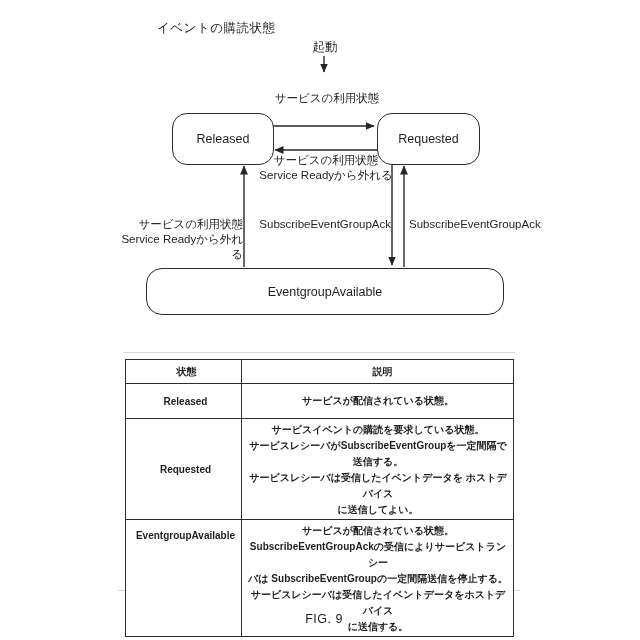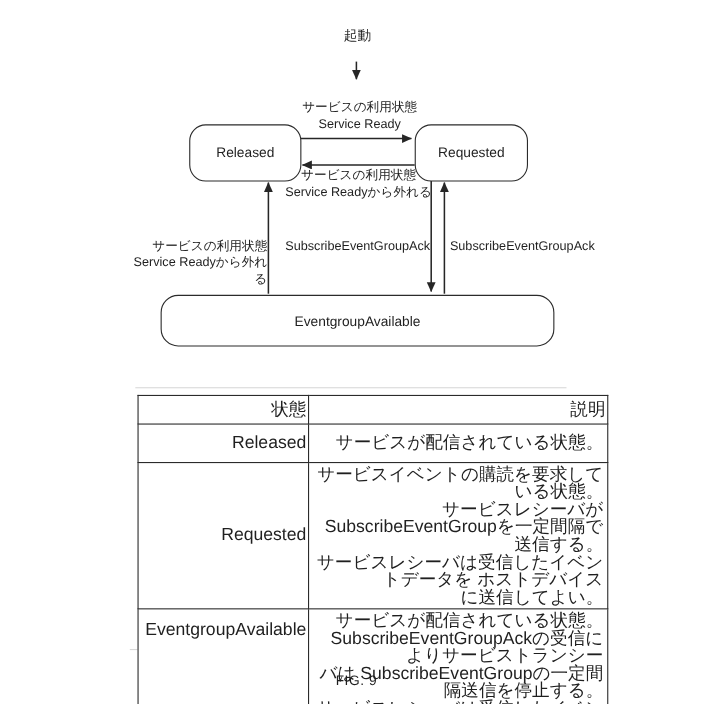--- a/index.html
+++ b/index.html
@@ -3,58 +3,59 @@
 <meta charset="utf-8">
 <style>
   html,body { margin:0; padding:0; background:#ffffff; }
   .page {
     position:relative; width:640px; height:640px; background:#ffffff;
     font-family:"Liberation Sans","DejaVu Sans",sans-serif; color:#1f1f1f;
     overflow:hidden;
   }
   .abs { position:absolute; }
   .diagram-title { left:157px; top:20px; font-size:12.5px; letter-spacing:0.5px; }
-  .start-label { left:295px; top:24px; width:60px; text-align:center; font-size:12.5px; }
+  .start-label { left:295px; top:39px; width:60px; text-align:center; font-size:12.5px; }
   .arrows { left:0; top:0; }
   .state-box {
     position:absolute; border:1.5px solid #2b2b2b; border-radius:15px; background:#ffffff;
     display:flex; align-items:center; justify-content:center; font-size:12.5px;
   }
   .box-released   { left:172px; top:113px; width:100px; height:50px; }
   .box-requested  { left:377px; top:113px; width:101px; height:50px; }
   .box-eventgroup { left:146px; top:268px; width:356px; height:45px; border-radius:16px; }
   .tlabel { position:absolute; font-size:11.5px; line-height:15px; }
   .lbl-top      { left:247px; top:91px;  width:160px; text-align:center; }
   .lbl-mid      { left:246px; top:153px; width:160px; text-align:center; }
   .lbl-left     { left:110px; top:217px; width:133px; text-align:right; }
   .lbl-ack      { left:253px; top:217px; width:138px; text-align:right; }
   .lbl-timeout  { left:409px; top:217px; width:135px; text-align:left; }
   .tlabel span { display:block; }
   .state-table {
     position:absolute; left:125px; top:359px; border-collapse:collapse; table-layout:fixed;
     background:#ffffff;
   }
   .state-table th, .state-table td {
-    border:1.5px solid #2b2b2b; font-weight:normal; font-size:16px; text-align:right;
+    border:1.5px solid #2b2b2b; font-weight:bold; font-size:10px; text-align:center;
     overflow:hidden;
   }
   .th-state { padding:2px 2px 2px 8px; }
   .th-desc  { padding:2px 2px 2px 12px;margin-top:36px; }
   .cell-state { padding:0 2px 0 6px; vertical-align:middle; }
   .cell-state.top { vertical-align:top; padding-top:10px; }
   .cell-desc { padding:1px 4px 1px 5px; line-height:16px; white-space:pre-line; vertical-align:middle; }
   .cell-desc.top { vertical-align:top; padding-top:3px; }
   .fig-caption { left:0; top:612px; width:648px; text-align:center; font-size:12.5px; letter-spacing:0.5px; }
   .scan-line { position:absolute; height:1px; background:#d9d9d9; }
 </style>
 </head>
 <body>
 
 <div class="page">
 
+  <div class="abs diagram-title">イベントの購読状態</div>
 
   <div class="abs start-label">起動</div>
 
   <svg class="abs arrows" width="640" height="640" viewBox="0 0 640 640">
     <defs>
       <marker id="ah" markerUnits="userSpaceOnUse" markerWidth="12" markerHeight="10" refX="8.5" refY="4" orient="auto">
         <path d="M0 0 L9 4 L0 8 Z" fill="#262626"></path>
       </marker>
     </defs>
     <g stroke="#262626" stroke-width="1.4">
@@ -66,21 +67,20 @@
       <line x1="404" y1="267" x2="404" y2="166" marker-end="url(#ah)"></line>
     </g>
   </svg>
 
   <div class="state-box box-released">Released</div>
   <div class="state-box box-requested">Requested</div>
   <div class="state-box box-eventgroup">EventgroupAvailable</div>
 
   <div class="tlabel lbl-top">
     <span>サービスの利用状態</span>
-    <span>Service Ready</span>
   </div>
 
   <div class="tlabel lbl-mid">
     <span>サービスの利用状態</span>
     <span>Service Readyから外れる</span>
   </div>
 
   <div class="tlabel lbl-left">
     <span>サービスの利用状態</span>
     <span>Service Readyから外れる</span>

